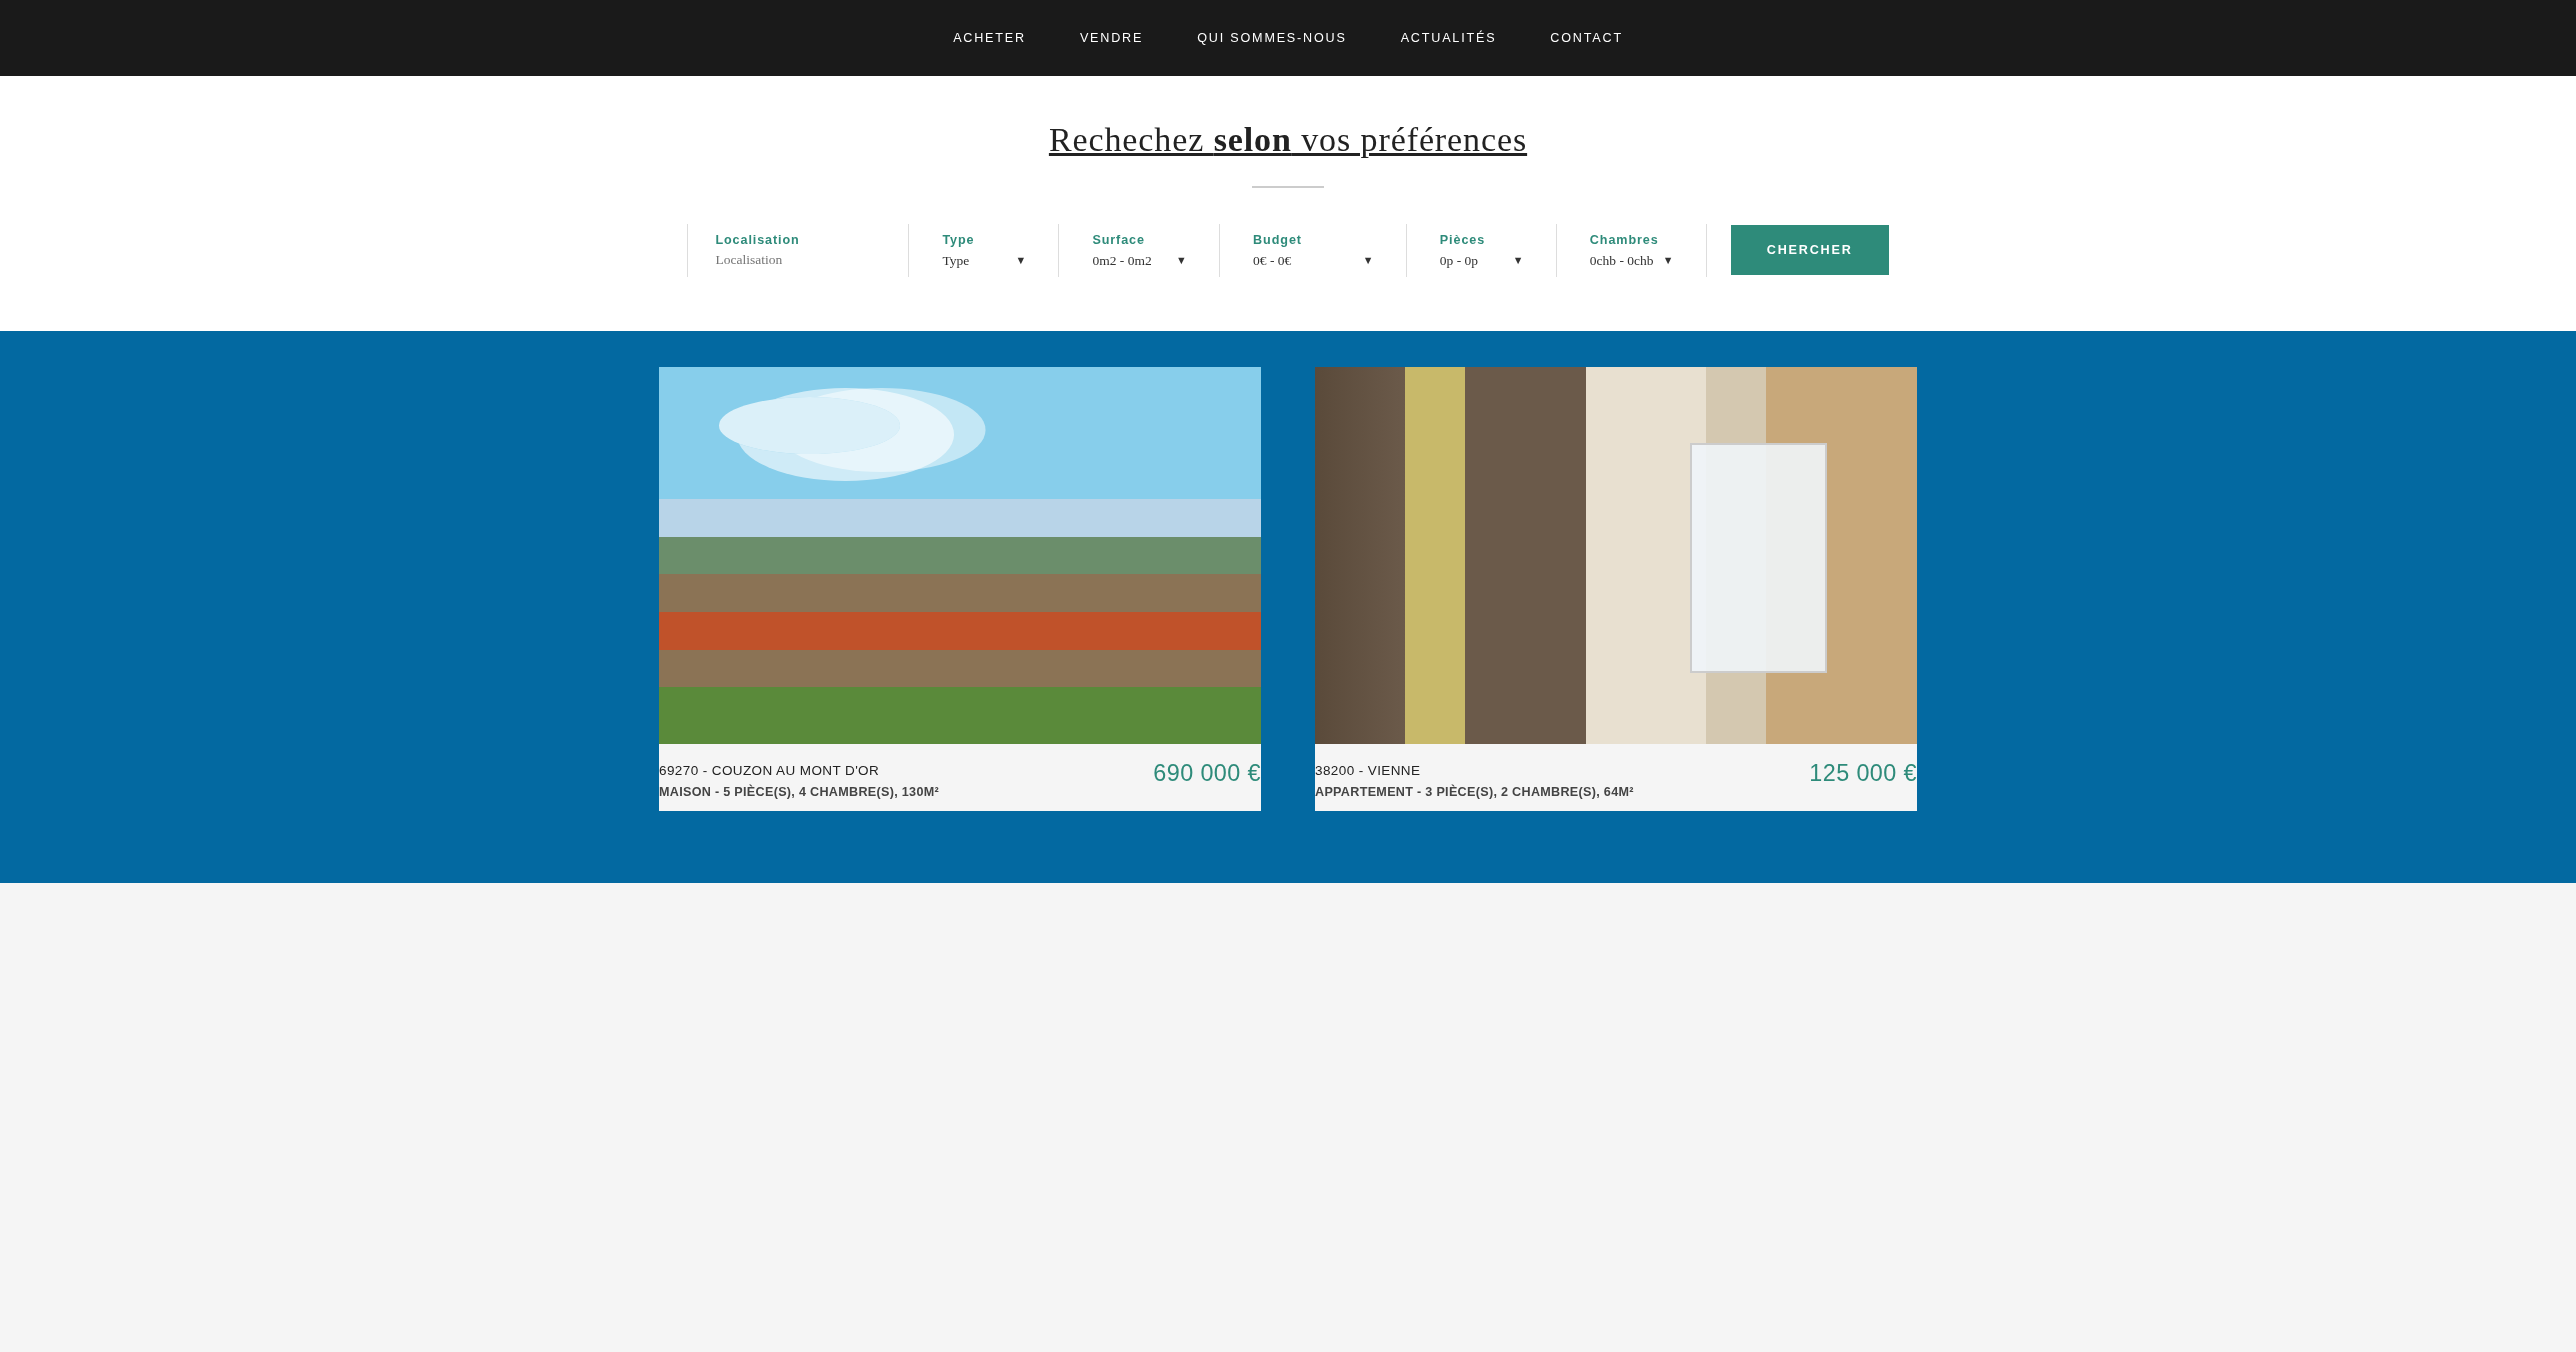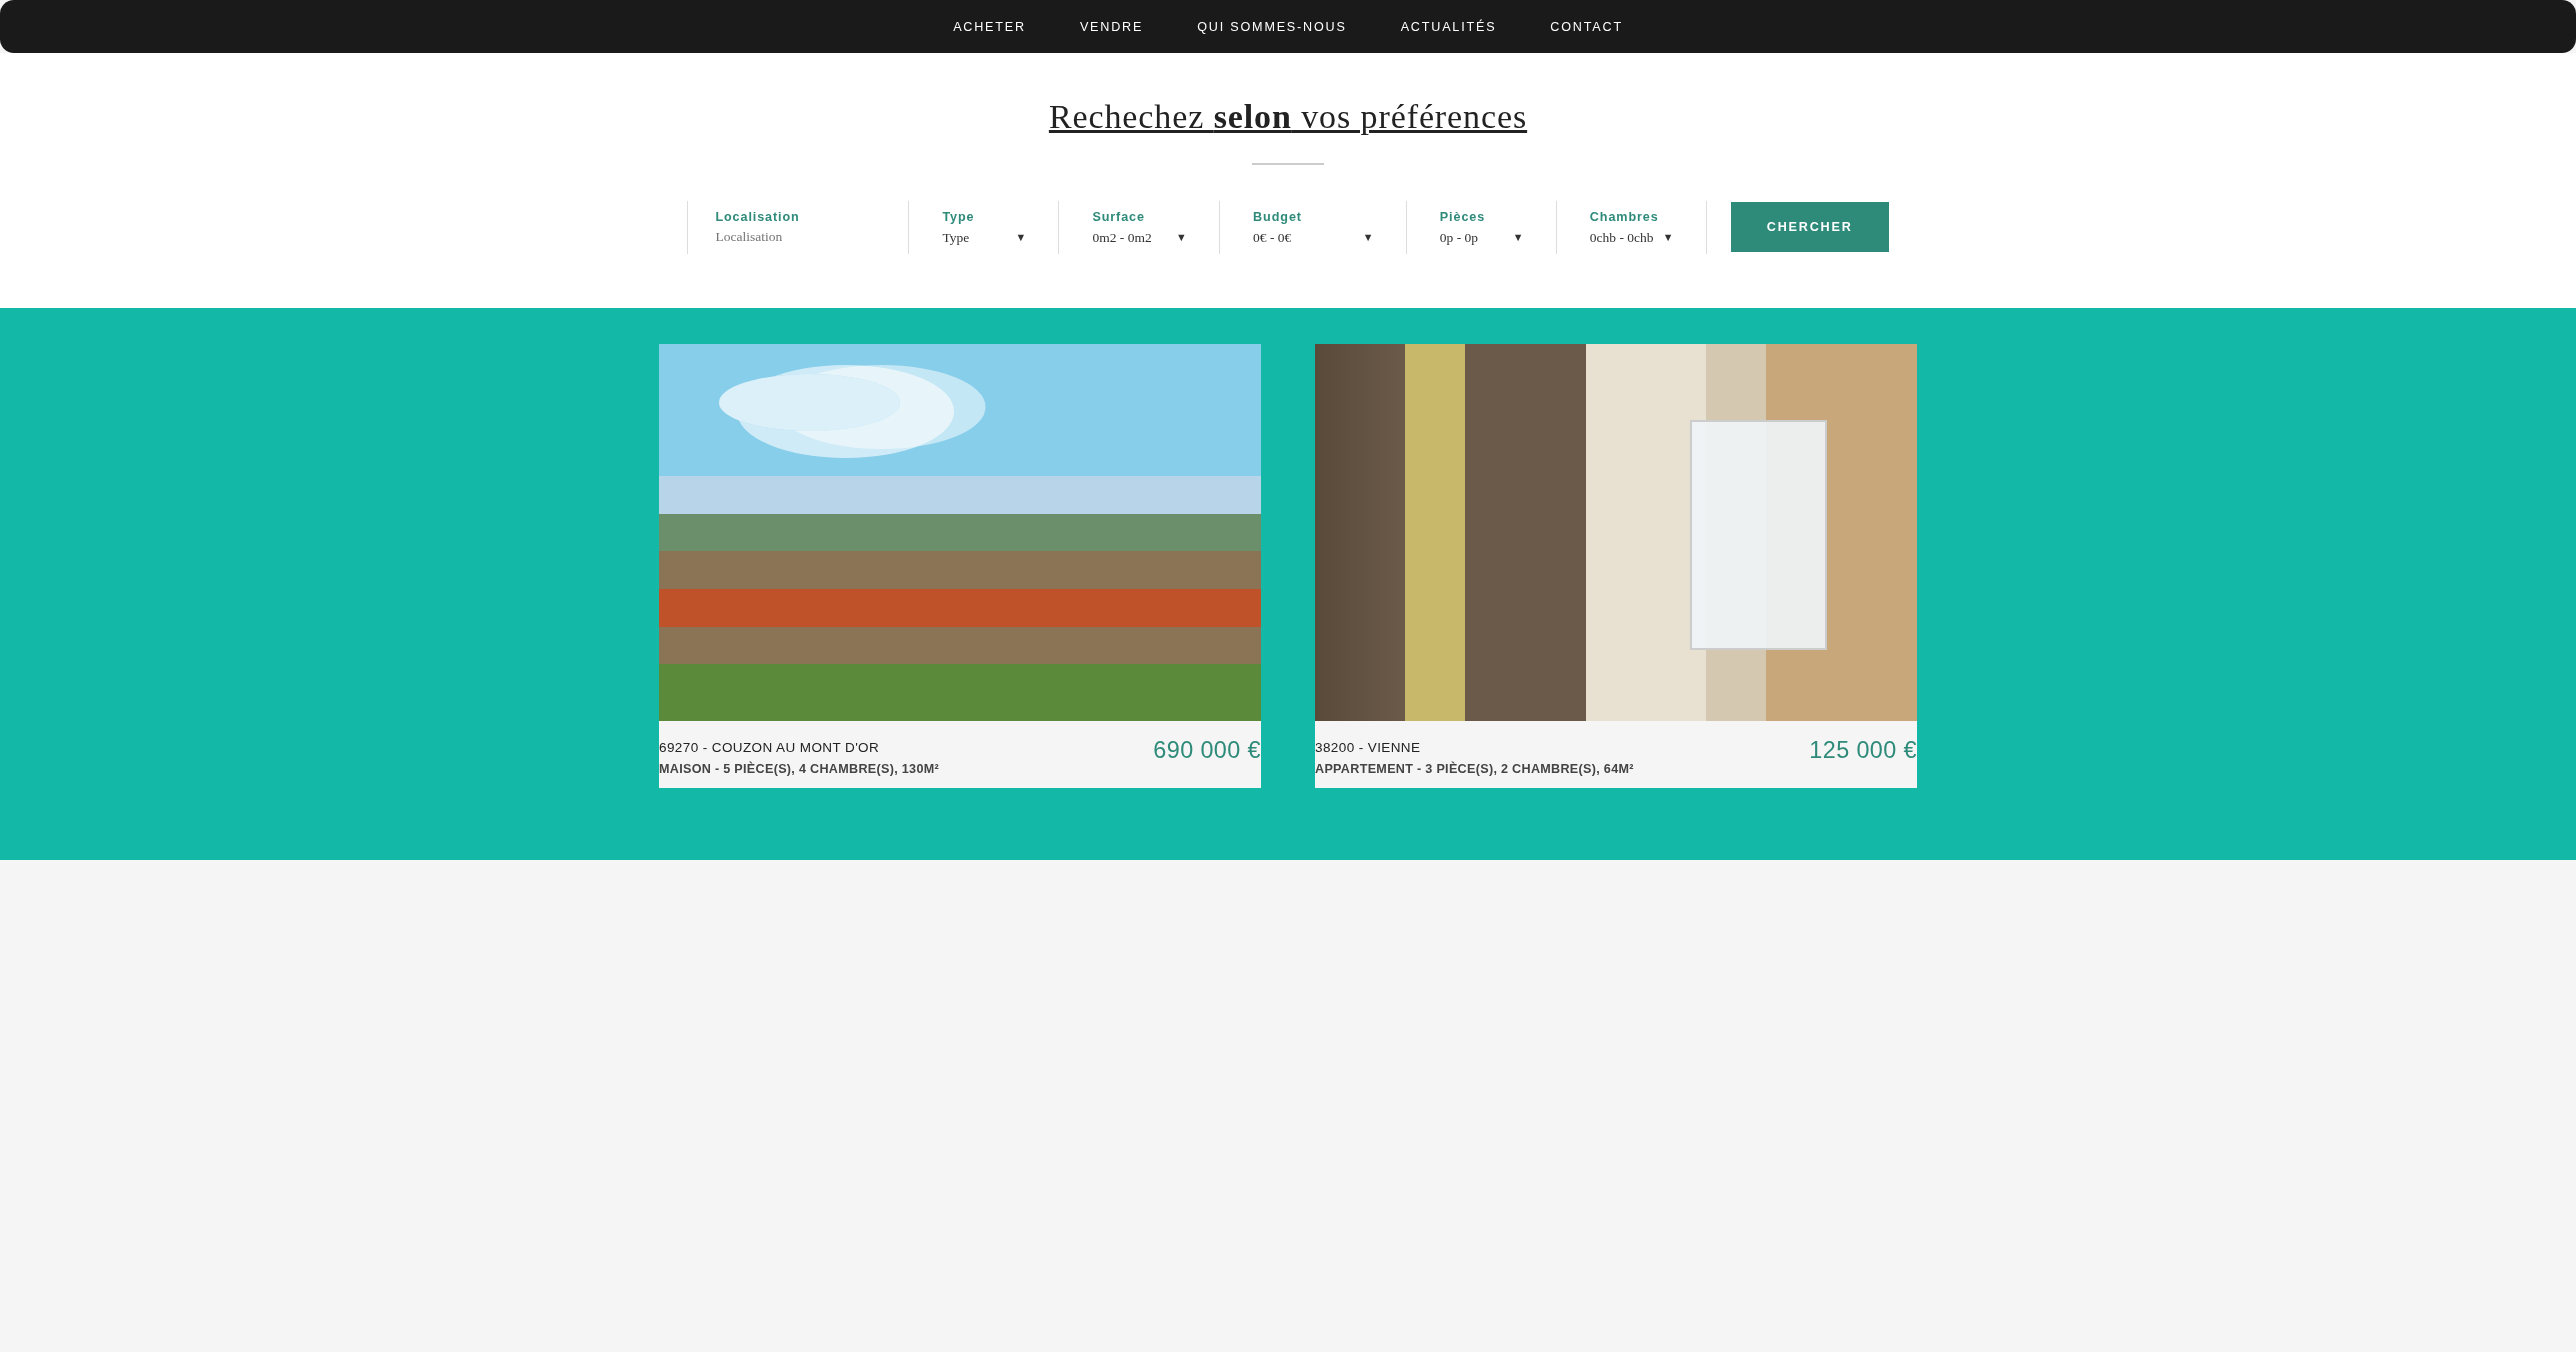--- a/index.html
+++ b/index.html
@@ -5,22 +5,21 @@
     * { box-sizing: border-box; margin: 0; padding: 0; }
     body { font-family: 'Georgia', serif; background: #f5f5f5; min-width: 1078px; }
 
     
     nav {
       background: #1a1a1a;
       display: flex;
       justify-content: center;
       align-items: center;
       gap: 54px;
-      height: 53px;
-      border-radius: 14px;
+      height: 76px;
     }
     nav a {
       color: #ffffff;
       text-decoration: none;
       font-family: Arial, sans-serif;
       font-size: 12.6px;
       letter-spacing: 1.8px;
       font-weight: 400;
     }
 
@@ -118,21 +117,21 @@
       font-size: 12.6px;
       font-weight: 700;
       letter-spacing: 1.8px;
       cursor: pointer;
       margin-left: 18px;
       white-space: nowrap;
     }
 
     
     .listings-section {
-      background: #14b8a6;
+      background: #0369a1;
       padding: 36px 40px 72px;
     }
     .listings-grid {
       display: grid;
       grid-template-columns: 1fr 1fr;
       gap: 54px;
       max-width: 1258px;
       margin: 0 auto;
     }
     .listing-card {

